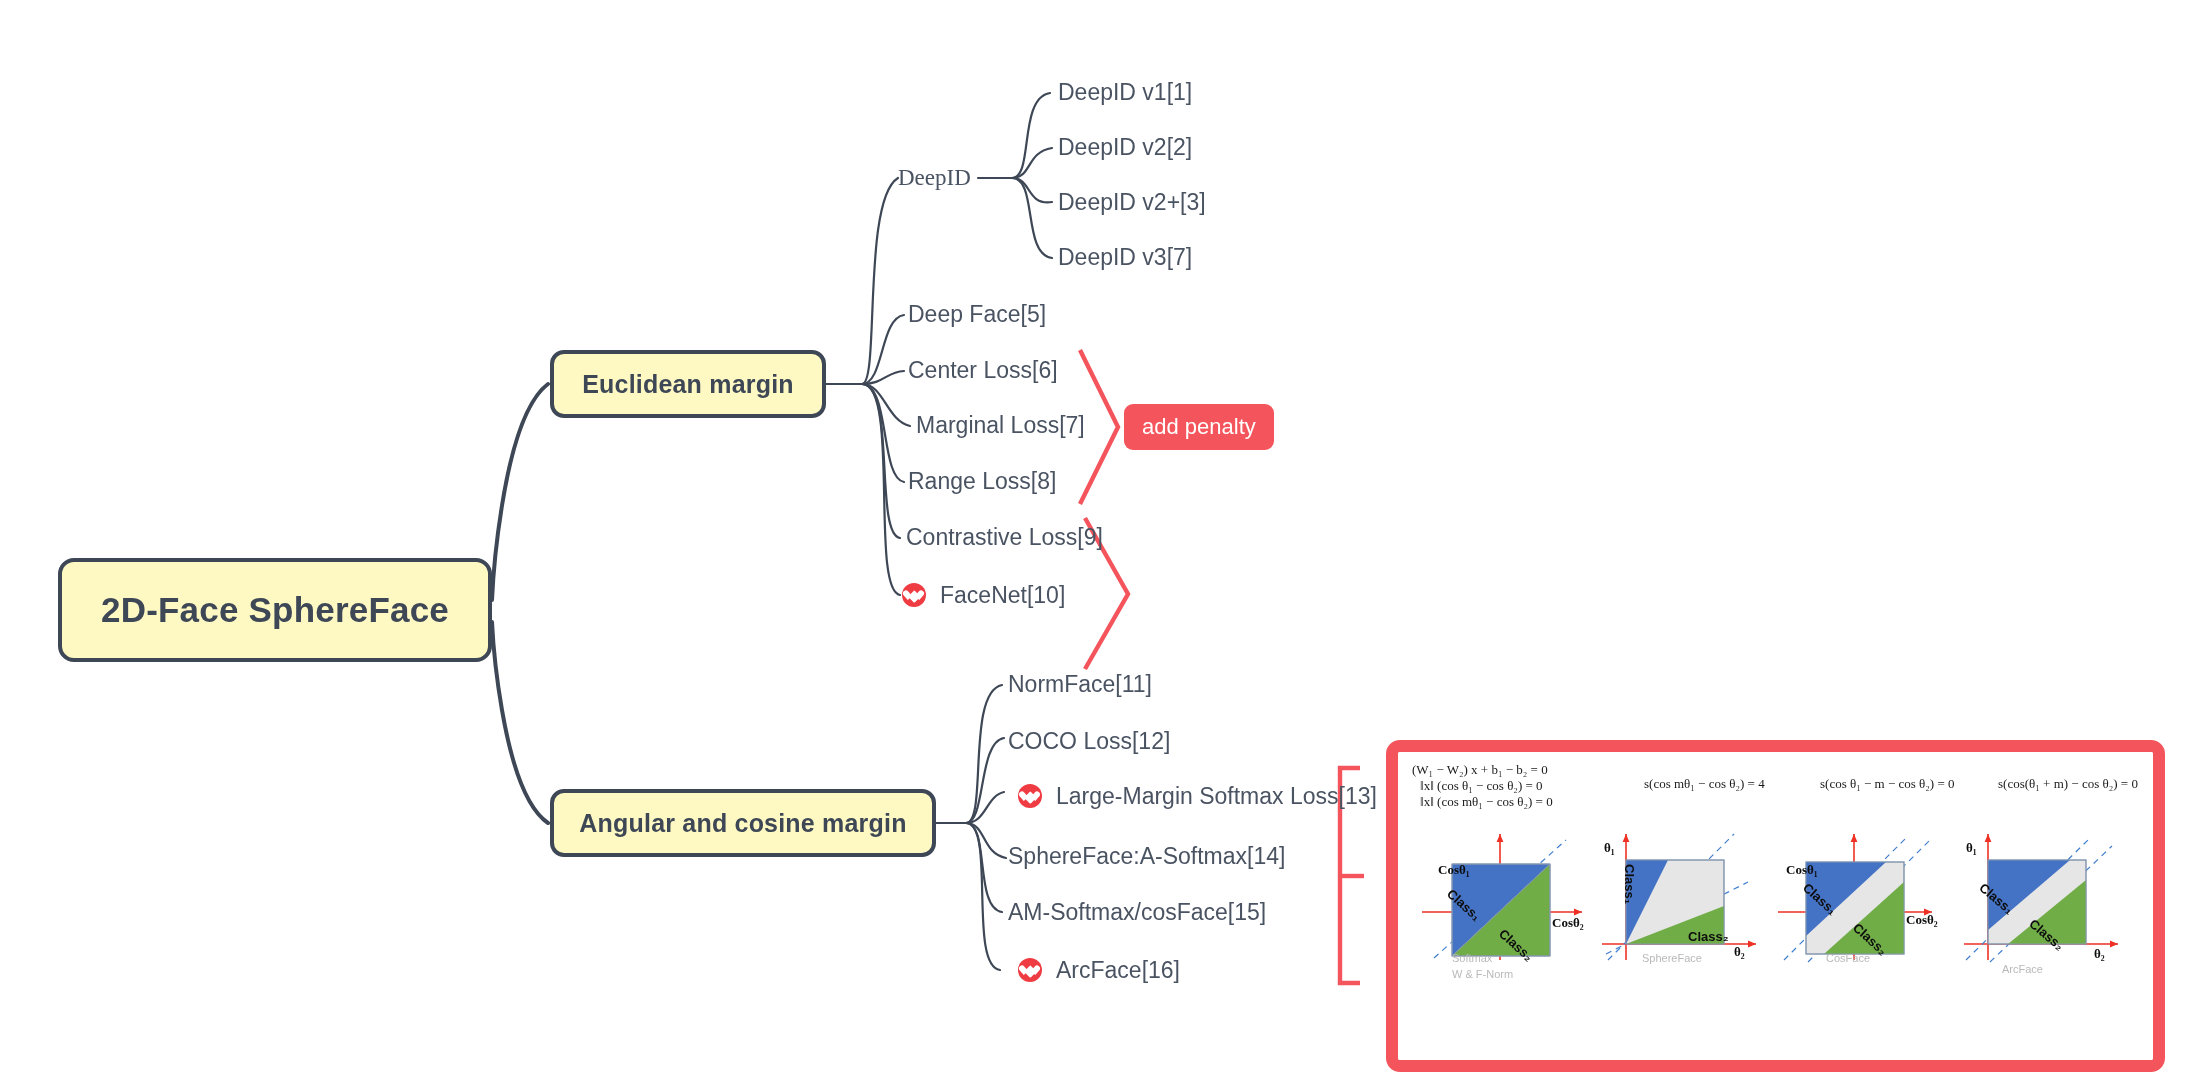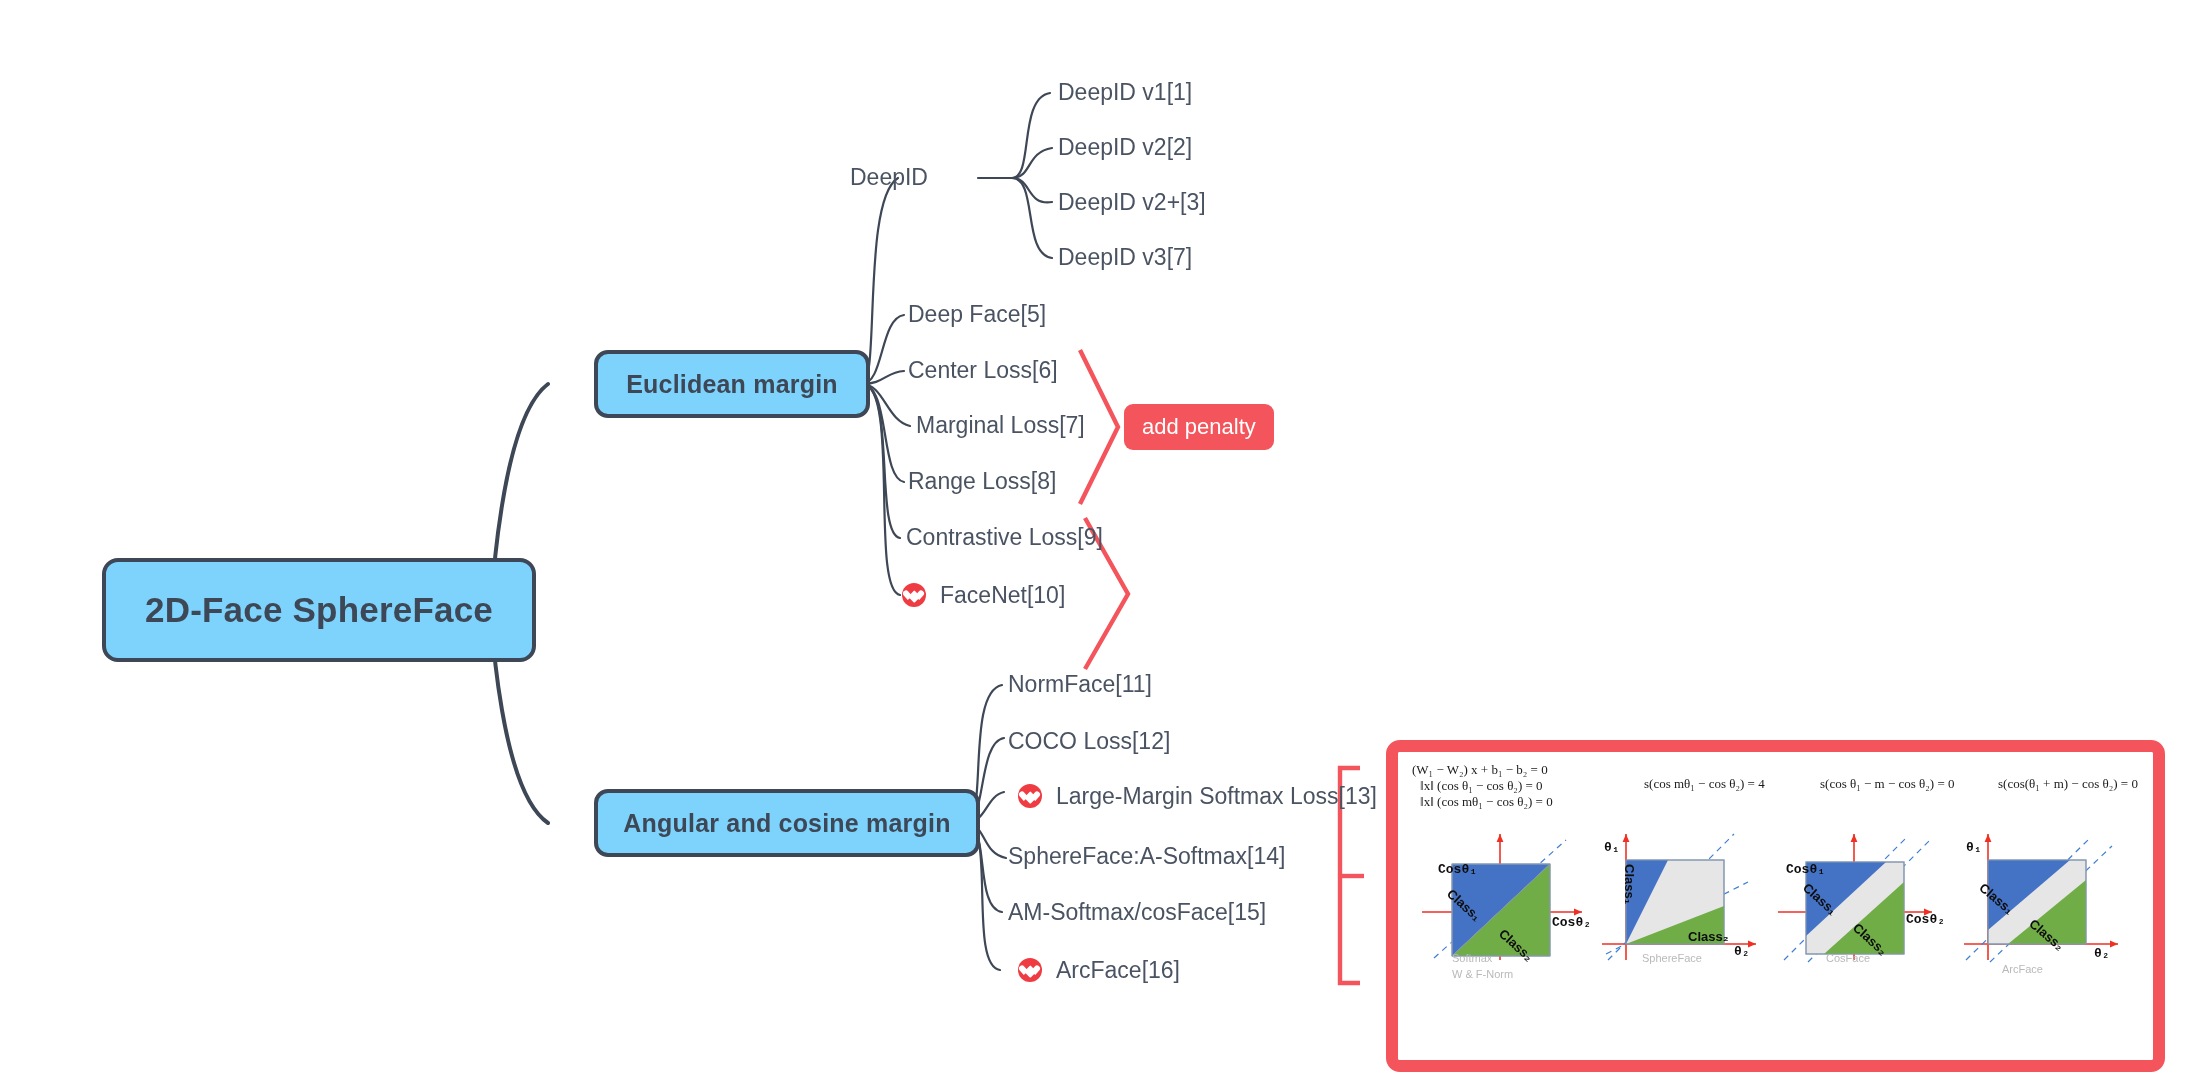--- a/index.html
+++ b/index.html
@@ -28,29 +28,28 @@
     height: 1084px;
     pointer-events: none;
   }
 
   
   .node-box {
     position: absolute;
     box-sizing: border-box;
     border: 4px solid #3e4756;
     border-radius: 14px;
-    background: #7dd3fc;
+    background: #fef9c3;
     display: flex;
     align-items: center;
     justify-content: center;
     color: #3e4756;
     font-weight: 700;
     letter-spacing: 0.2px;
     white-space: nowrap;
-    margin-left: 44px;
   }
   #root-node {
     left: 58px; top: 558px;
     width: 434px; height: 104px;
     font-size: 35px;
     border-radius: 16px;
   }
   #branch-euclidean {
     left: 550px; top: 350px;
     width: 276px; height: 68px;
@@ -181,21 +180,21 @@
   #cap-sphere  { left: 244px; top: 199px; }
   #cap-cos     { left: 428px; top: 199px; }
   #cap-arc     { left: 604px; top: 210px; }
 
   .ax-label {
     position: absolute;
     font-size: 13px;
     font-weight: 700;
     color: #0d0d0d;
     white-space: nowrap;
-    font-family: Liberation Mono, monospace;
+    font-family: Liberation Serif, serif;
   }
   .cls-label {
     position: absolute;
     font-size: 13px;
     font-weight: 700;
     color: #0d0d0d;
     white-space: nowrap;
     font-family: "Liberation Sans", "DejaVu Sans", sans-serif;
   }
 </style>
@@ -258,21 +257,21 @@
       <path d="M 1340 876 L 1364 876"></path>
     </g>
   </svg>
 
   <div class="node-box" id="root-node">2D-Face SphereFace</div>
 
   <div class="node-box" id="branch-euclidean">Euclidean margin</div>
 
   <div class="node-box" id="branch-angular">Angular and cosine margin</div>
 
-  <div class="leaf" style="left:850px; top:166px;">
+  <div class="leaf" style="left:898px; top:166px;font-family:Liberation Serif, serif;">
     <span>DeepID</span>
   </div>
 
   <div class="leaf sub" style="left:1058px; top:81px;">
     <span>DeepID v1[1]</span>
   </div>
   <div class="leaf sub" style="left:1058px; top:136px;justify-content:center;">
     <span>DeepID v2[2]</span>
   </div>
   <div class="leaf sub" style="left:1058px; top:191px;">

